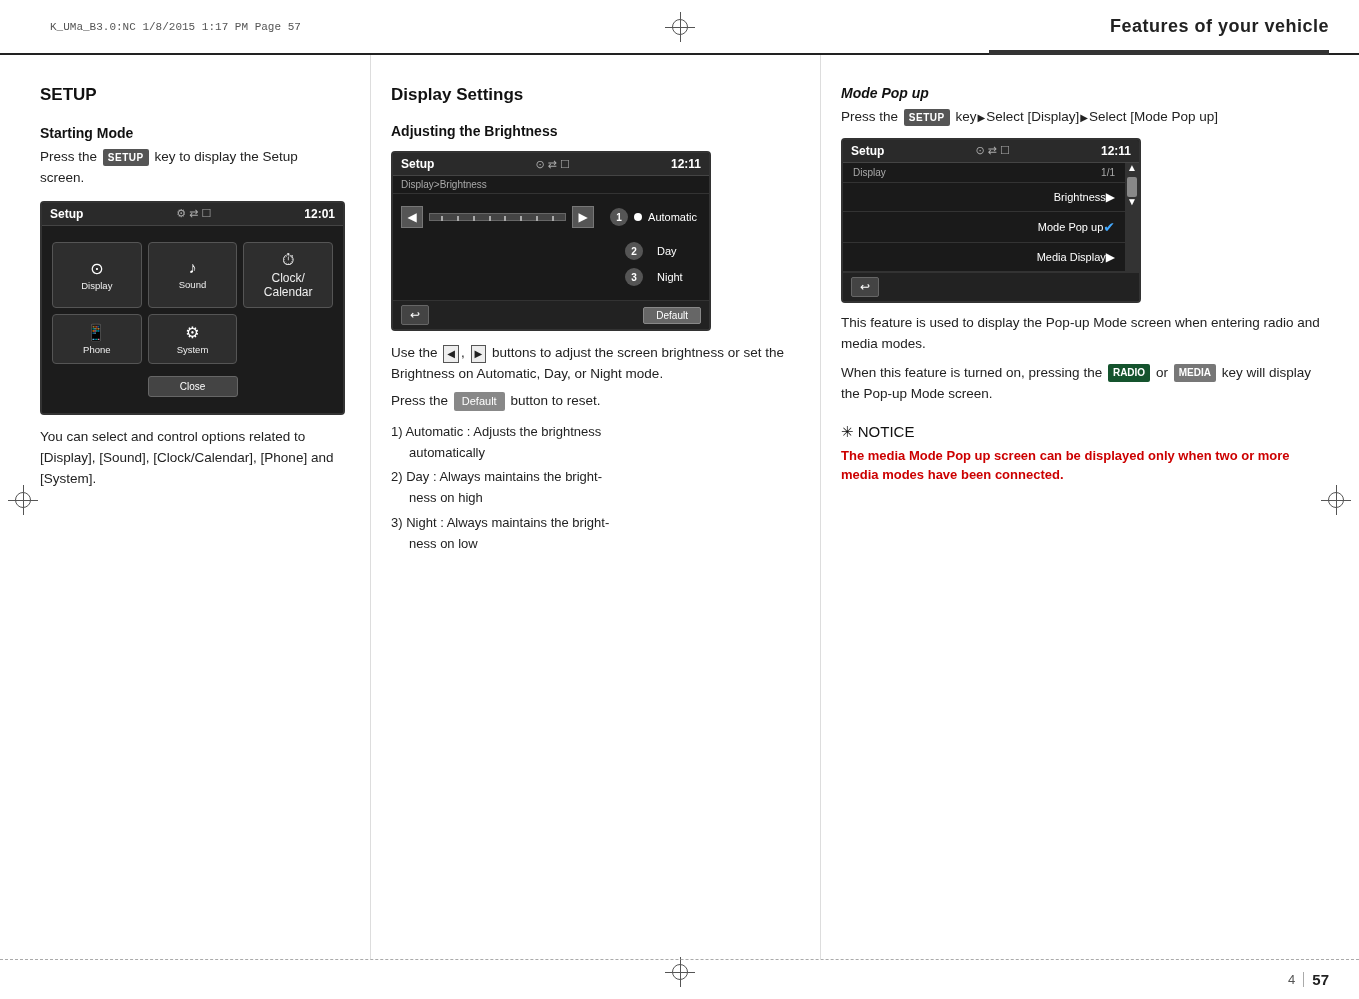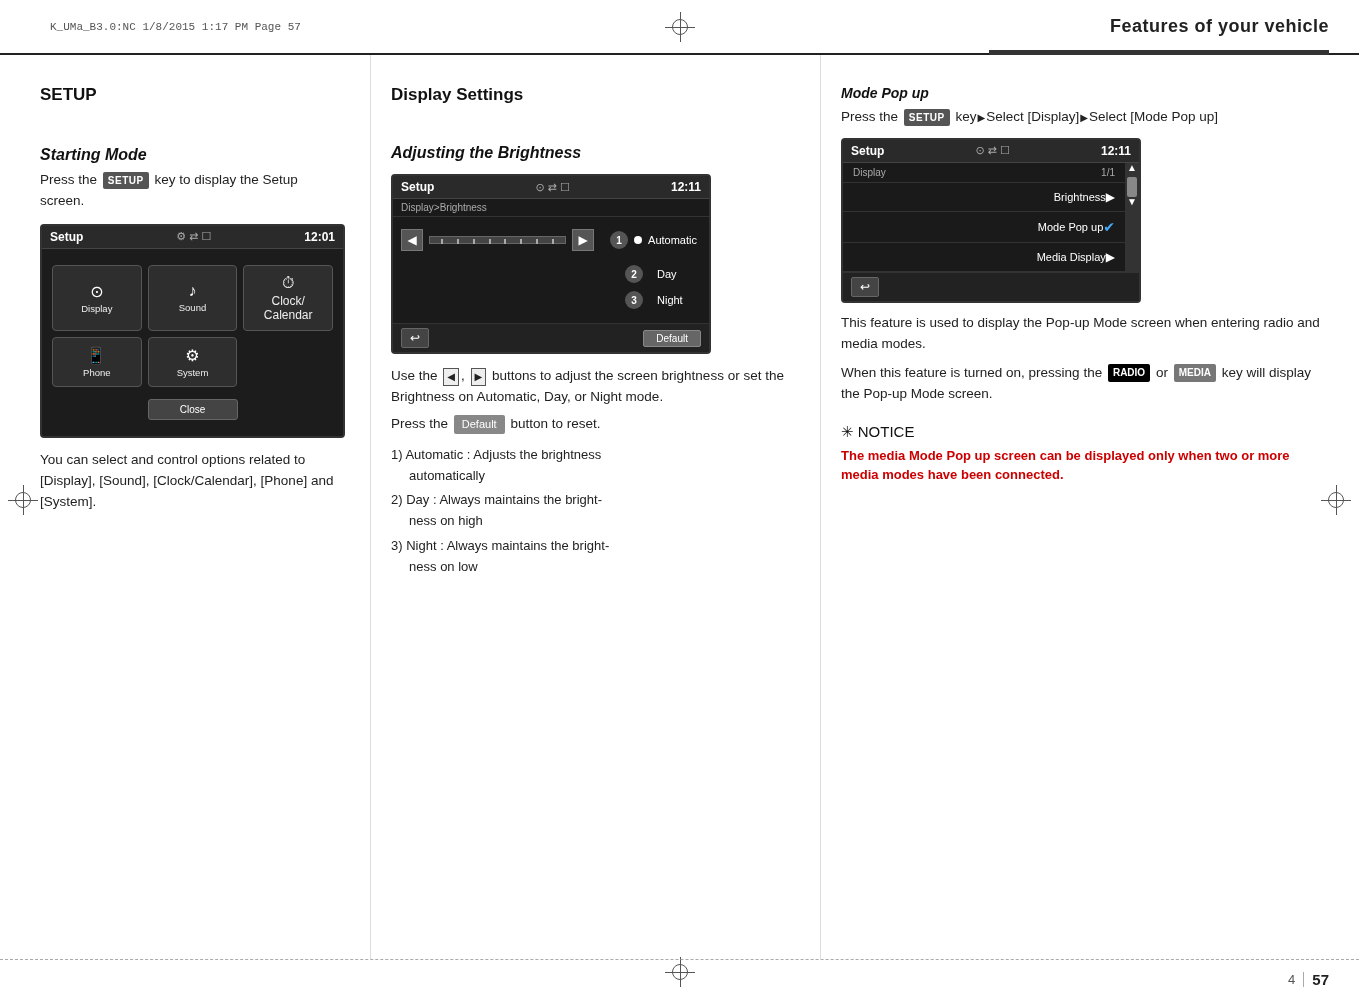--- a/index.html
+++ b/index.html
@@ -99,26 +99,25 @@
     }
 
     
     .section-title {
       font-size: 17px;
       font-weight: bold;
       color: #111;
       margin-bottom: 8px;
     }
     .subsection-title {
-      font-size: 16px;
-      font-weight: bold;
-      font-style: italic;
+      font-size: 14px;
+      font-weight: bold;
       color: #111;
       margin-bottom: 6px;
-      margin-top: 21px;
+      margin-top: 0;
     }
 
     
     .body-text {
       font-size: 13.5px;
       line-height: 1.55;
       color: #222;
     }
     .body-text p {
       margin-bottom: 6px;
@@ -132,21 +131,21 @@
       font-size: 10px;
       font-weight: bold;
       padding: 1px 5px;
       border-radius: 2px;
       margin: 0 2px;
       vertical-align: middle;
       letter-spacing: 0.5px;
     }
     .radio-badge {
       display: inline-block;
-      background: #000000;
+      background: #14532d;
       color: #fff;
       font-size: 10px;
       font-weight: bold;
       padding: 1px 5px;
       border-radius: 2px;
       margin: 0 2px;
       vertical-align: middle;
     }
     .media-badge {
       display: inline-block;

